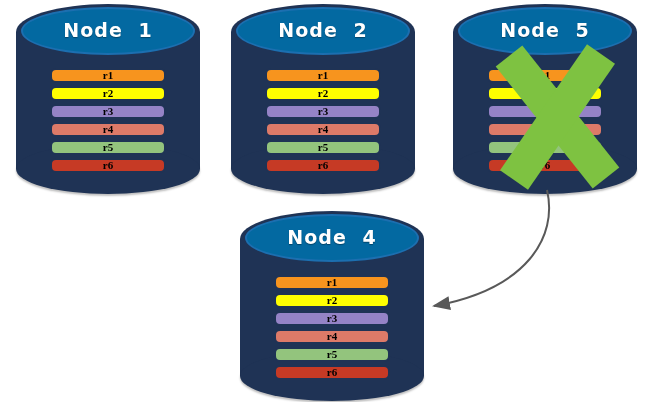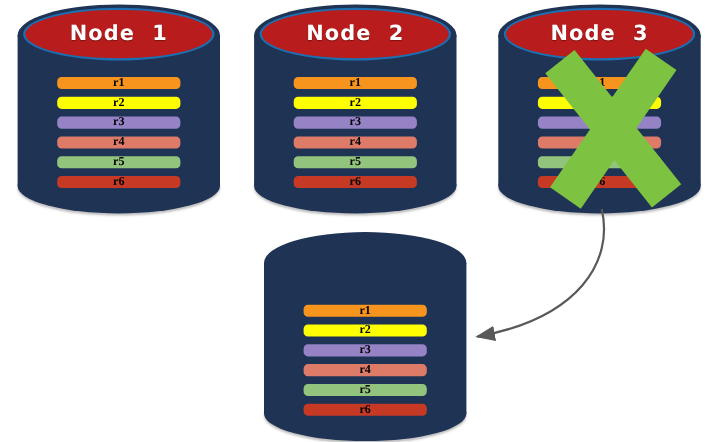--- a/index.html
+++ b/index.html
@@ -18,21 +18,21 @@
     position:absolute; left:0; right:0; top:28px; height:137px;
     background:#1F3355;
   }
   .cyl-bottom {
     position:absolute; left:0; right:0; top:140px; height:50px;
     background:#1F3355; border-radius:50%;
     box-shadow:0 2px 2px rgba(0,0,0,0.25);
   }
   .cyl-top-face {
     position:absolute; left:5px; right:5px; top:3px; height:48px;
-    background:#b91c1c; border:2px solid #1C6FB0; border-radius:50%;
+    background:#0369a1; border:2px solid #1C6FB0; border-radius:50%;
     display:flex; align-items:center; justify-content:center;
     box-sizing:border-box;
   }
   .node-title {
     color:#ffffff; font-weight:bold; font-size:19px;
     letter-spacing:1px; word-spacing:8px; padding-bottom:2px;
     text-shadow:0 1px 1px rgba(0,0,0,0.35);
   }
   .rows { position:absolute; left:34px; right:34px; top:64px;font-family:Liberation Serif, serif; }
   .row-bar {
@@ -89,36 +89,39 @@
       <div class="row-bar" style="background-color: rgb(147, 196, 125);">r5</div>
       <div class="row-bar" style="background-color: rgb(198, 58, 37);">r6</div>
     </div>
   </div>
 
   <div class="node n3">
     <div class="cyl-top-rim"></div>
     <div class="cyl-body"></div>
     <div class="cyl-bottom"></div>
     <div class="cyl-top-face">
-      <span class="node-title">Node 3</span>
+      <span class="node-title">Node 5</span>
     </div>
     <div class="rows">
       <div class="row-bar" style="background-color: rgb(247, 148, 30);">r1</div>
       <div class="row-bar" style="background-color: rgb(255, 255, 0);">r2</div>
       <div class="row-bar" style="background-color: rgb(149, 131, 198);">r3</div>
       <div class="row-bar" style="background-color: rgb(221, 122, 104);">r4</div>
       <div class="row-bar" style="background-color: rgb(147, 196, 125);">r5</div>
       <div class="row-bar" style="background-color: rgb(198, 58, 37);">r6</div>
     </div>
   </div>
 
   <div class="node n4">
     <div class="cyl-top-rim"></div>
     <div class="cyl-body"></div>
     <div class="cyl-bottom"></div>
+    <div class="cyl-top-face">
+      <span class="node-title">Node 4</span>
+    </div>
     <div class="rows">
       <div class="row-bar" style="background-color: rgb(247, 148, 30);">r1</div>
       <div class="row-bar" style="background-color: rgb(255, 255, 0);">r2</div>
       <div class="row-bar" style="background-color: rgb(149, 131, 198);">r3</div>
       <div class="row-bar" style="background-color: rgb(221, 122, 104);">r4</div>
       <div class="row-bar" style="background-color: rgb(147, 196, 125);">r5</div>
       <div class="row-bar" style="background-color: rgb(198, 58, 37);">r6</div>
     </div>
   </div>
 

